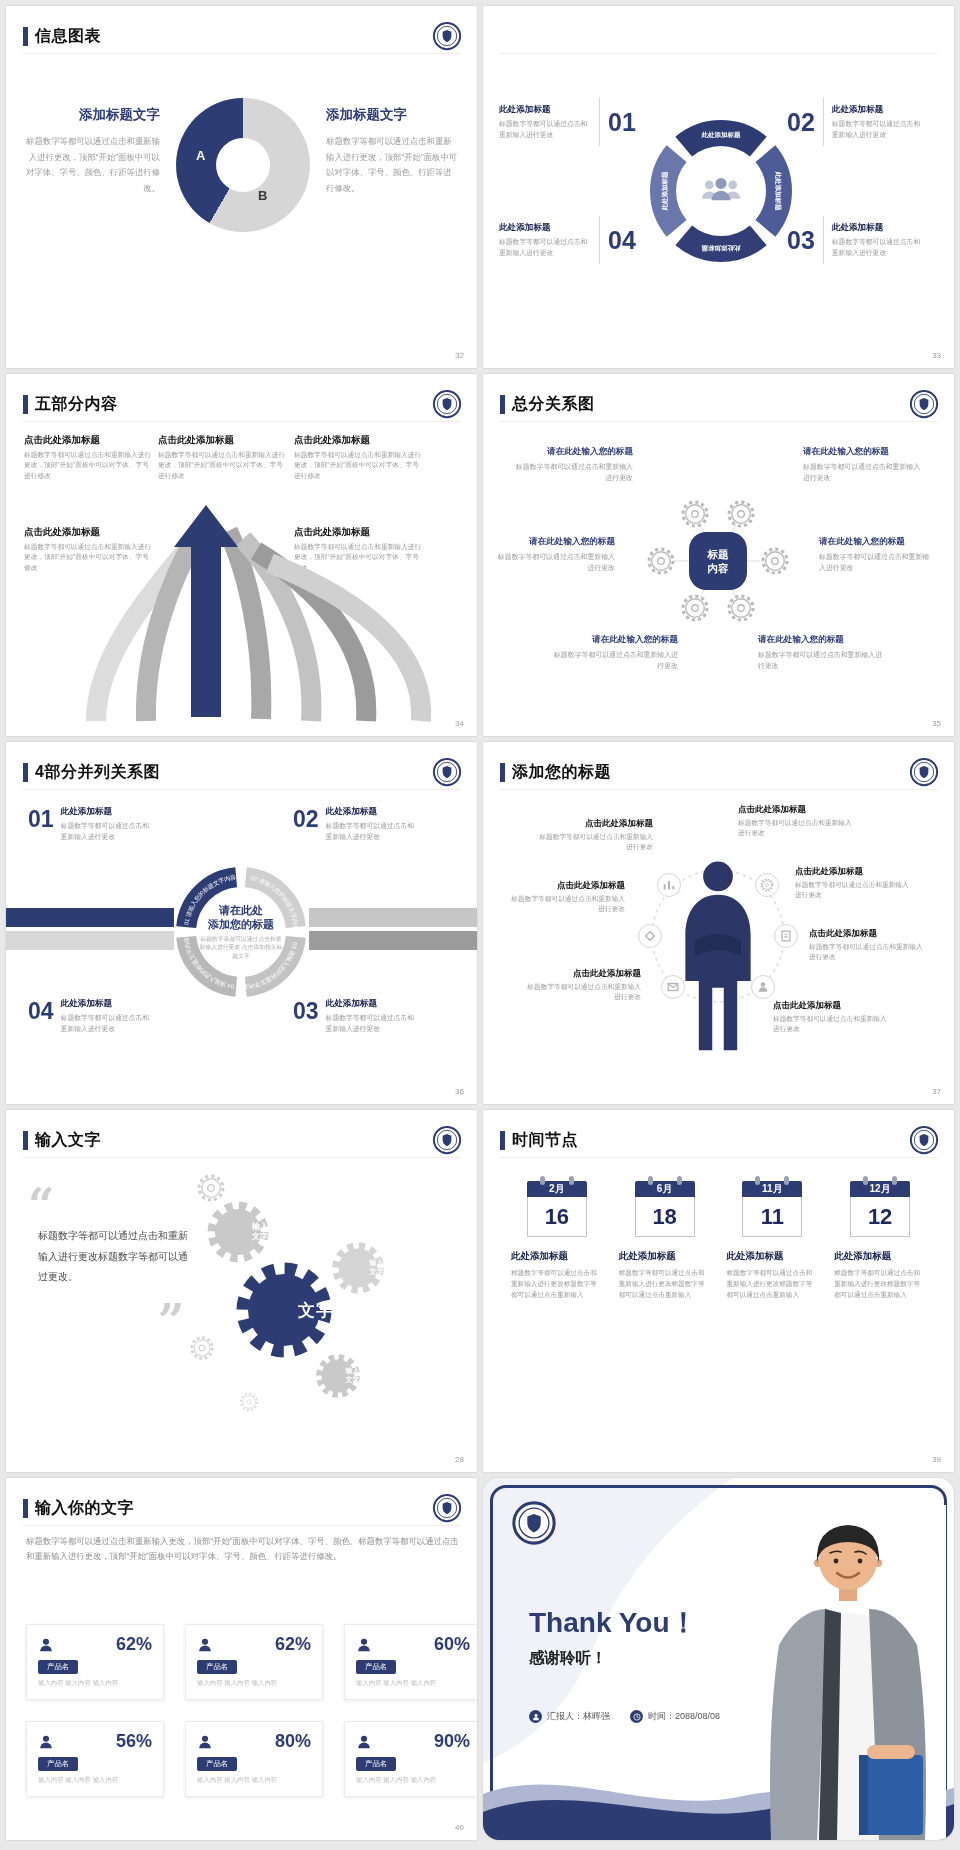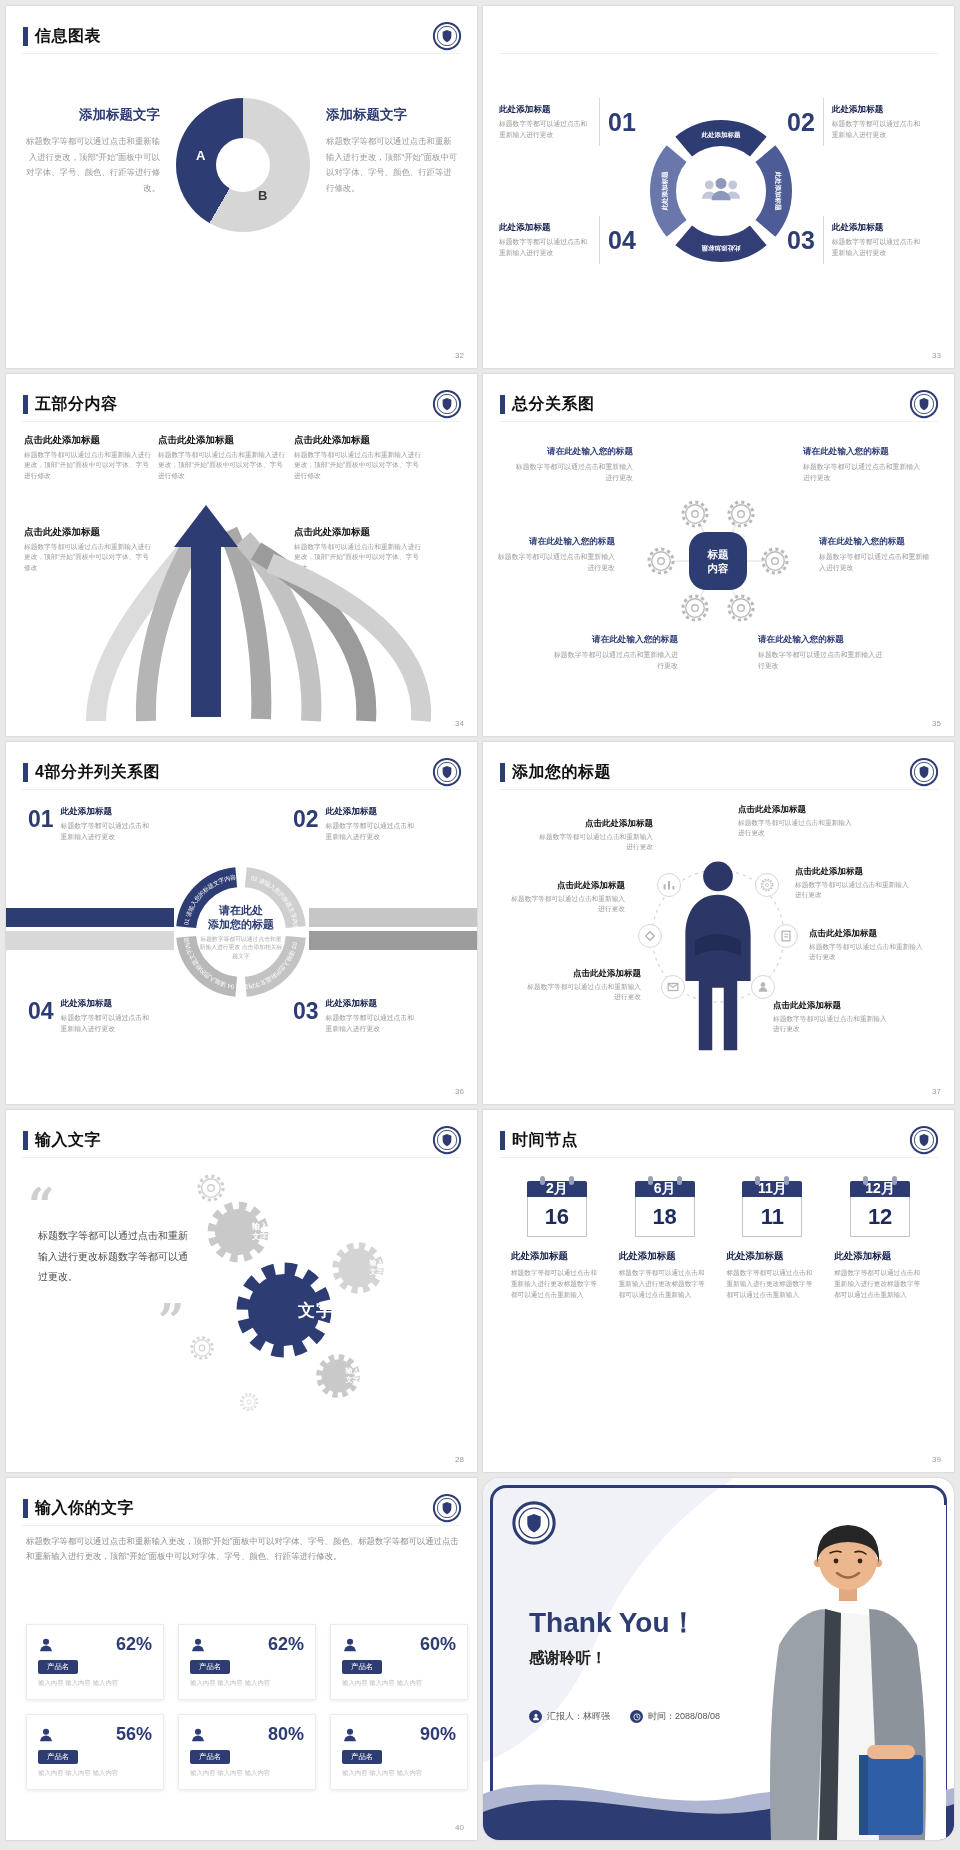--- a/index.html
+++ b/index.html
@@ -58,27 +58,27 @@
   .glb.sm{font-size:8px;width:20px;line-height:1.25}
   .glb.xs{font-size:7px;width:17px;line-height:1.25}
   .glb.lg{font-size:17px;letter-spacing:1px}
   .qmark{font-family:"DejaVu Serif","Liberation Serif",serif;font-size:46px;color:#cfcfcf;font-weight:bold;line-height:1}
   .s38txt{position:absolute;left:32px;top:116px;width:152px;font-size:10px;color:#4a4a4a;line-height:2.05}
   
   .evts{position:absolute;left:28px;right:28px;top:66px;display:flex;gap:16px}
   .evt{flex:1}
   .cal{width:60px;margin:0 auto;position:relative;padding-top:5px}
   .rg{position:absolute;top:0;width:5px;height:9px;border-radius:2.5px;background:#98a0b8}
-  .ch{height:16px;background:var(--navy);border-radius:2px 2px 0 0;color:#fff;font-size:14px;font-weight:bold;display:flex;align-items:center;justify-content:center}
+  .ch{height:16px;background:var(--navy);border-radius:2px 2px 0 0;color:#fff;font-size:10px;font-weight:bold;display:flex;align-items:center;justify-content:center}
   .cb{height:40px;border:1px solid #c4c4c4;border-top:0;background:#fff;display:flex;align-items:center;justify-content:center;font-size:22px;font-weight:bold;color:#1d2a5e}
   .evt h4{margin:13px 0 5px;font-size:9.5px;color:var(--dk);font-weight:bold}
   .evt p{font-size:6.6px;color:var(--txt);line-height:1.65}
   
   .s40p{position:absolute;left:20px;top:56px;width:434px;font-size:8.4px;color:#8f8f8f;line-height:1.8}
-  .cards{position:absolute;left:20px;top:146px;display:grid;grid-template-columns:repeat(3,138px);gap:14px}
+  .cards{position:absolute;left:20px;top:146px;display:grid;grid-template-columns:repeat(3,138px);gap:21px}
   .card{height:76px;background:#fff;border:1px solid #ececec;box-shadow:0 1px 4px rgba(0,0,0,.08);padding:9px 11px}
   .crow{display:flex;justify-content:space-between;align-items:center}
   .pct{font-size:18px;font-weight:bold;color:var(--navy)}
   .pill{display:inline-block;margin-top:5px;background:var(--navy);color:#fff;font-size:7.4px;padding:2px 9px;border-radius:2px}
   .note{margin-top:5px;font-size:6.4px;color:#bbb}
   
   .thanks{border-radius:16px}
   .frame{position:absolute;inset:7px;border:3px solid var(--navy);border-radius:16px}
   .tyh1{position:absolute;left:46px;top:126px;font-size:28px;font-weight:bold;color:var(--navy)}
   .tyh2{position:absolute;left:46px;top:170px;font-size:15.5px;font-weight:bold;color:#222}

